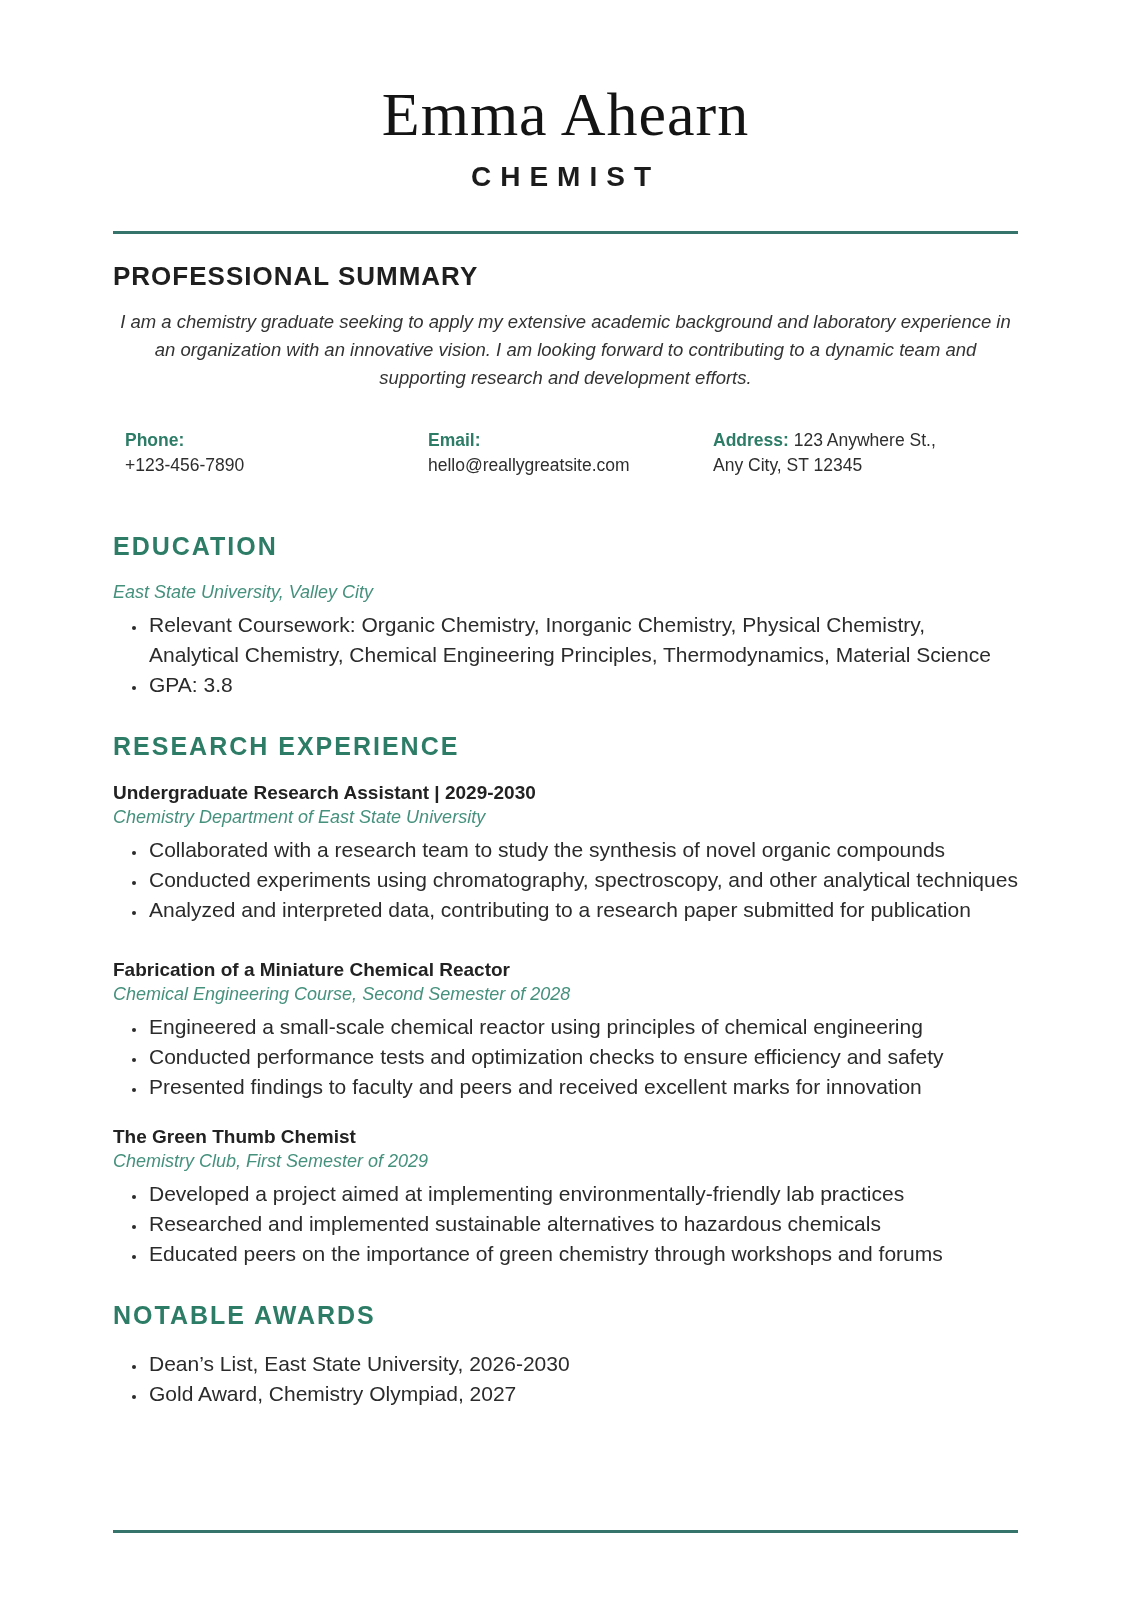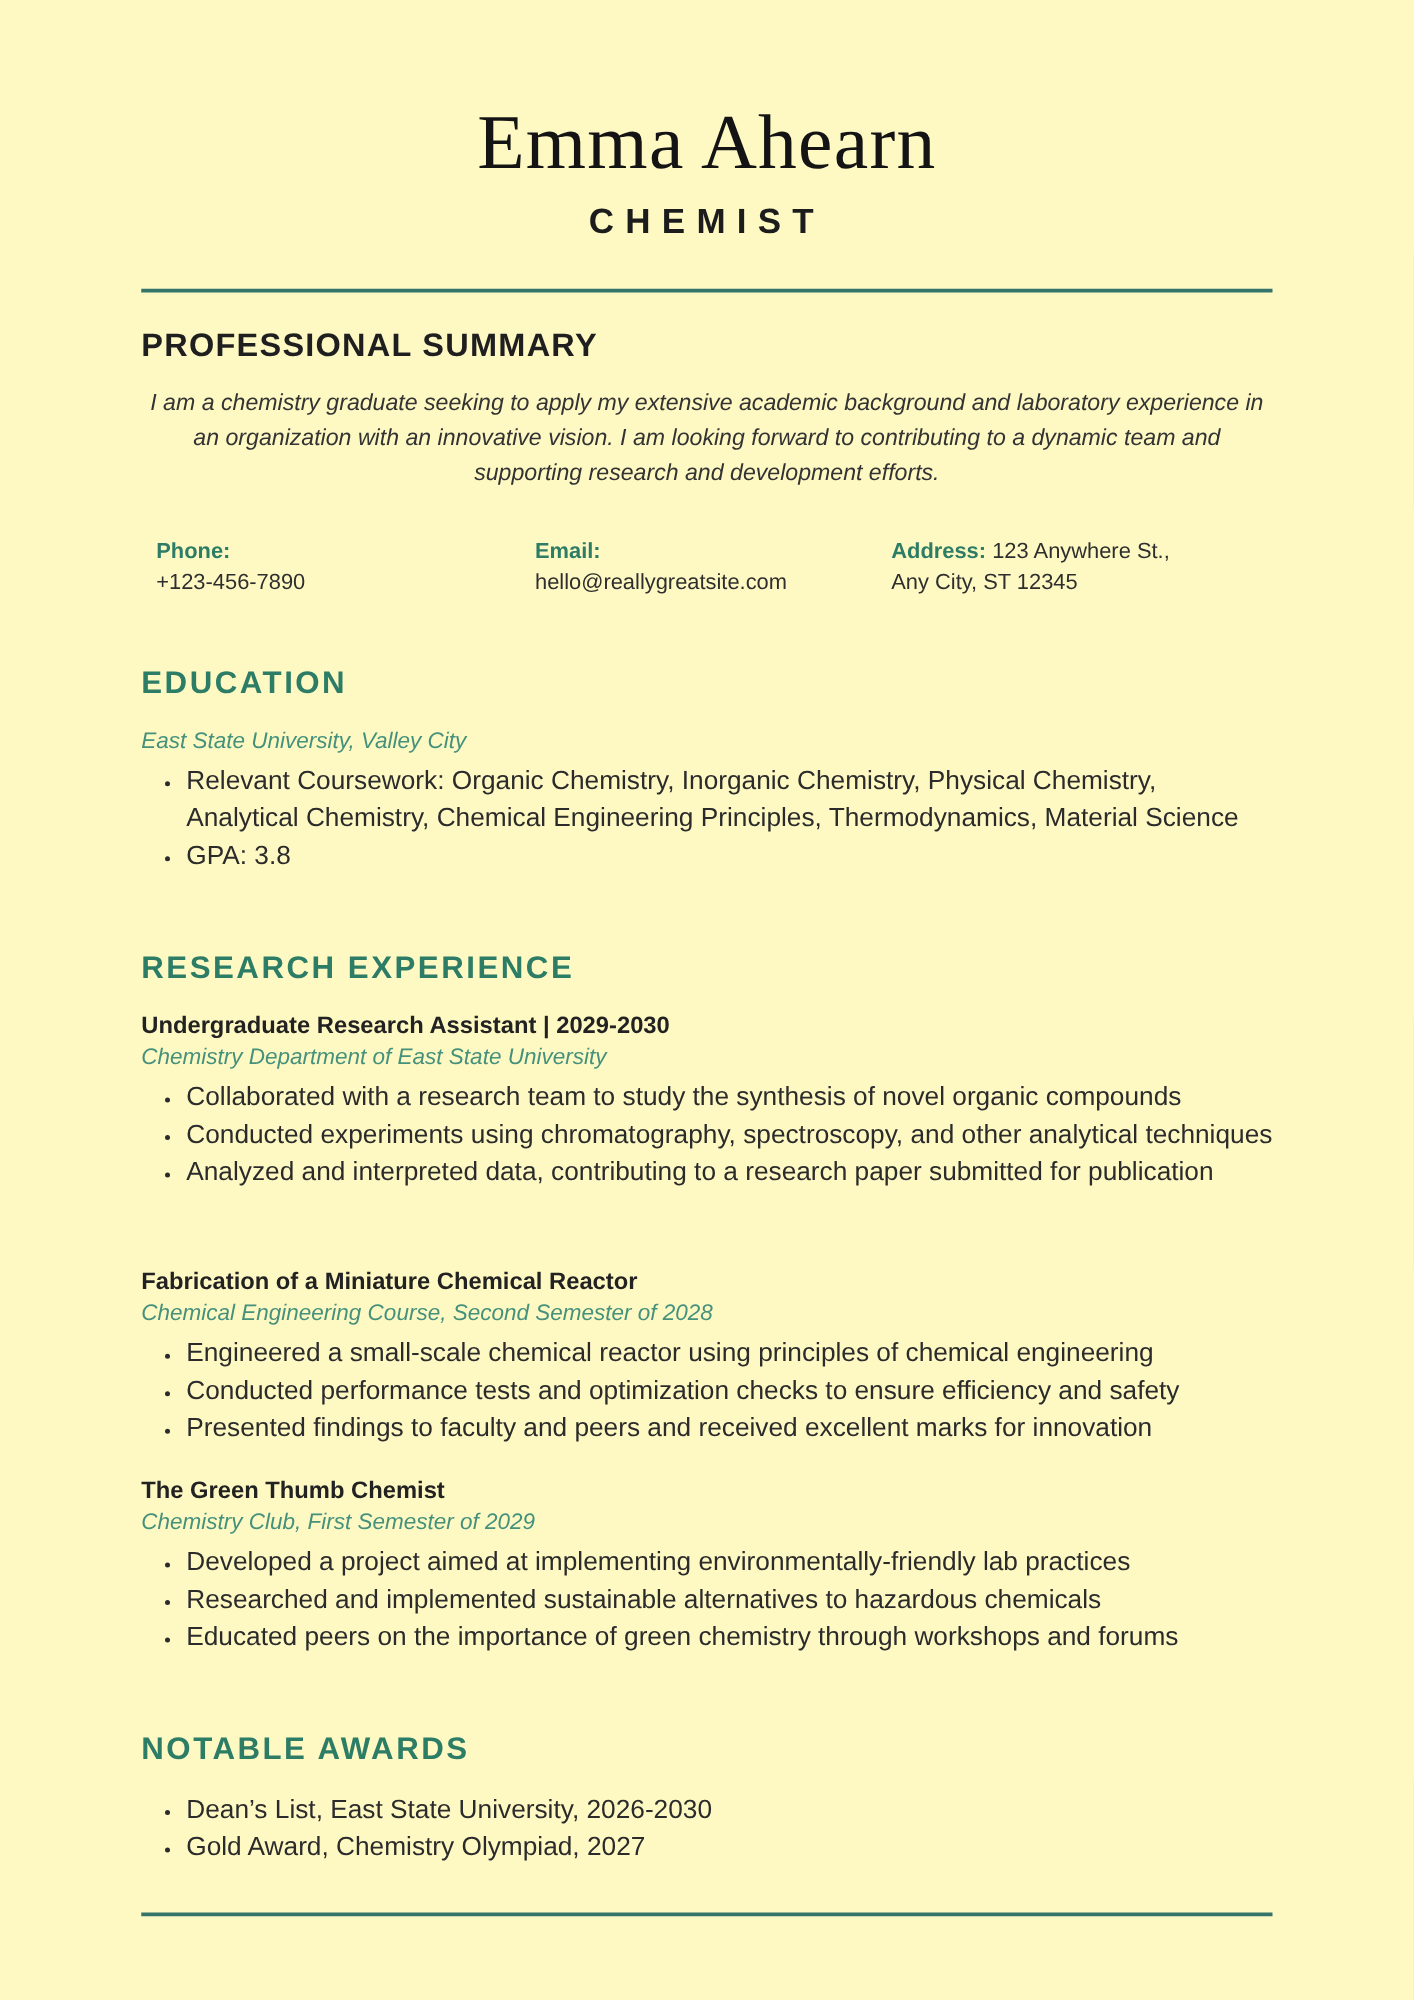--- a/index.html
+++ b/index.html
@@ -7,21 +7,21 @@
     --subtitle:#45917C;
     --rule:#34746A;
     --text:#2B2B2B;
     --heading-text:#1F1F1F;
   }
   *{margin:0;padding:0;box-sizing:border-box;}
   html,body{background:#e8e8e8;}
   .page{
     position:relative;
     width:1131px;height:1600px;
-    background:#fef9c3;
+    background:#ffffff;
     margin:0 auto;
     overflow:hidden;
     font-family:"Liberation Sans","DejaVu Sans",sans-serif;
     color:var(--text);
   }
   .content{
     width:905px;
     margin:0 auto;
     padding-top:80px;
   }
@@ -86,21 +86,21 @@
   .contact-col-phone{width:303px;}
   .contact-col-email{width:285px;}
   .contact-col-address{flex:1;}
   .contact-label{
     color:var(--accent);
     font-weight:700;
   }
   .contact-value{color:#2e2e2e;}
   
   .sections{margin-top:54px;}
-  .section{margin-top:60px;}
+  .section{margin-top:32px;}
   .section:first-child{margin-top:0;}
   .section-heading{
     font-size:25px;
     font-weight:700;
     letter-spacing:2px;
     color:var(--accent);
   }
   .entry{margin-top:19px;}
   .entry + .entry{margin-top:22px;}
   .entry-title{

